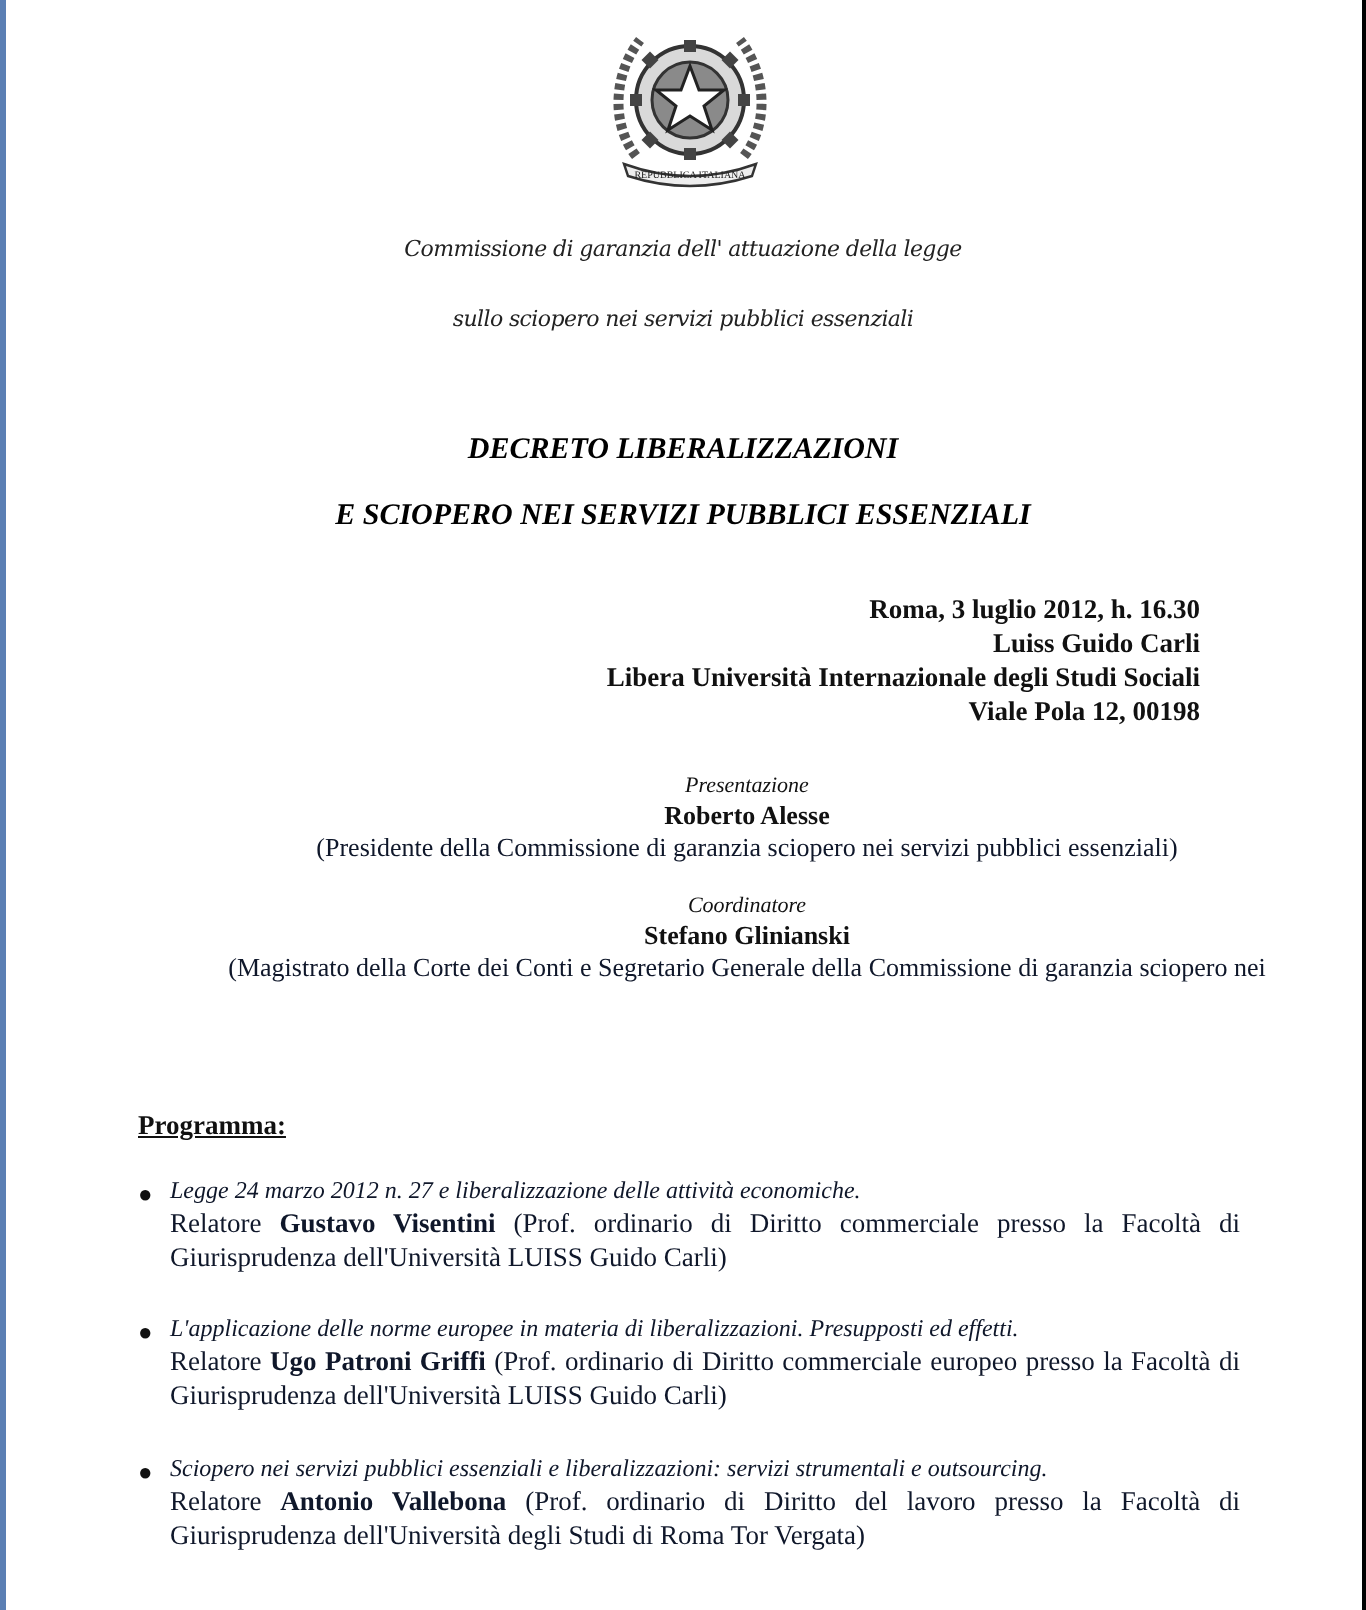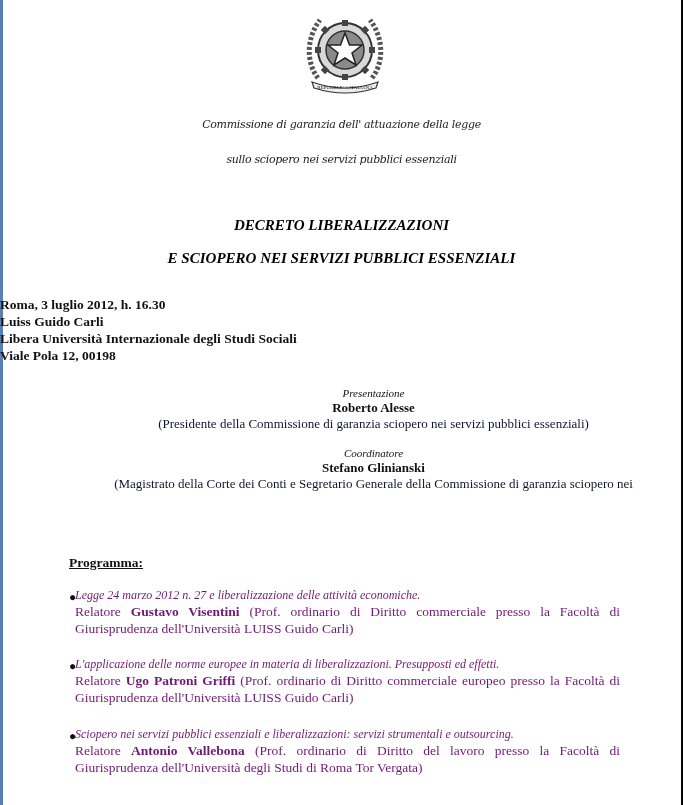--- a/index.html
+++ b/index.html
@@ -27,21 +27,21 @@
     .script {
       position: absolute; left: 0; width: 683px; text-align: center;
       font-family: "DejaVu Serif", serif; font-style: italic;
       font-size: 11px; color: #222; letter-spacing: -0.3px;
     }
     .title {
       position: absolute; left: 0; width: 683px; text-align: center;
       font-weight: bold; font-style: italic; font-size: 15px; color: #000;
     }
     .venue {
-      position: absolute; left: 0; top: 296px; width: 600px; text-align: left;
+      position: absolute; left: 0; top: 296px; width: 600px; text-align: right;
       font-weight: bold; font-size: 13.5px; line-height: 17px;
     }
     .role {
       font-style: italic; font-size: 11px; line-height: 13px;
     }
     .person {
       font-weight: bold; font-size: 13px; line-height: 16px;
     }
     .desc {
       font-size: 13px; line-height: 16px; color: #0f172a;
@@ -53,22 +53,22 @@
       position: absolute; left: 69px; top: 555px;
       font-weight: bold; font-size: 13.5px; text-decoration: underline;
     }
     .item {
       position: absolute; left: 69px; width: 551px;
     }
     .bullet {
       position: absolute; left: 0; top: 2px; font-size: 12px;
     }
     .item-body {
-      margin-left: 6px; font-size: 13.5px; line-height: 17px;
-      text-align: justify; color: #701a75;
+      margin-left: 16px; font-size: 13.5px; line-height: 17px;
+      text-align: justify; color: #0f172a;
     }
     .item-topic {
       font-style: italic; font-size: 12px; line-height: 15px; display: block;
     }
     .speaker { font-weight: bold; }
   </style>
 </head>
 <body>
 
 <div class="left-edge"></div>

